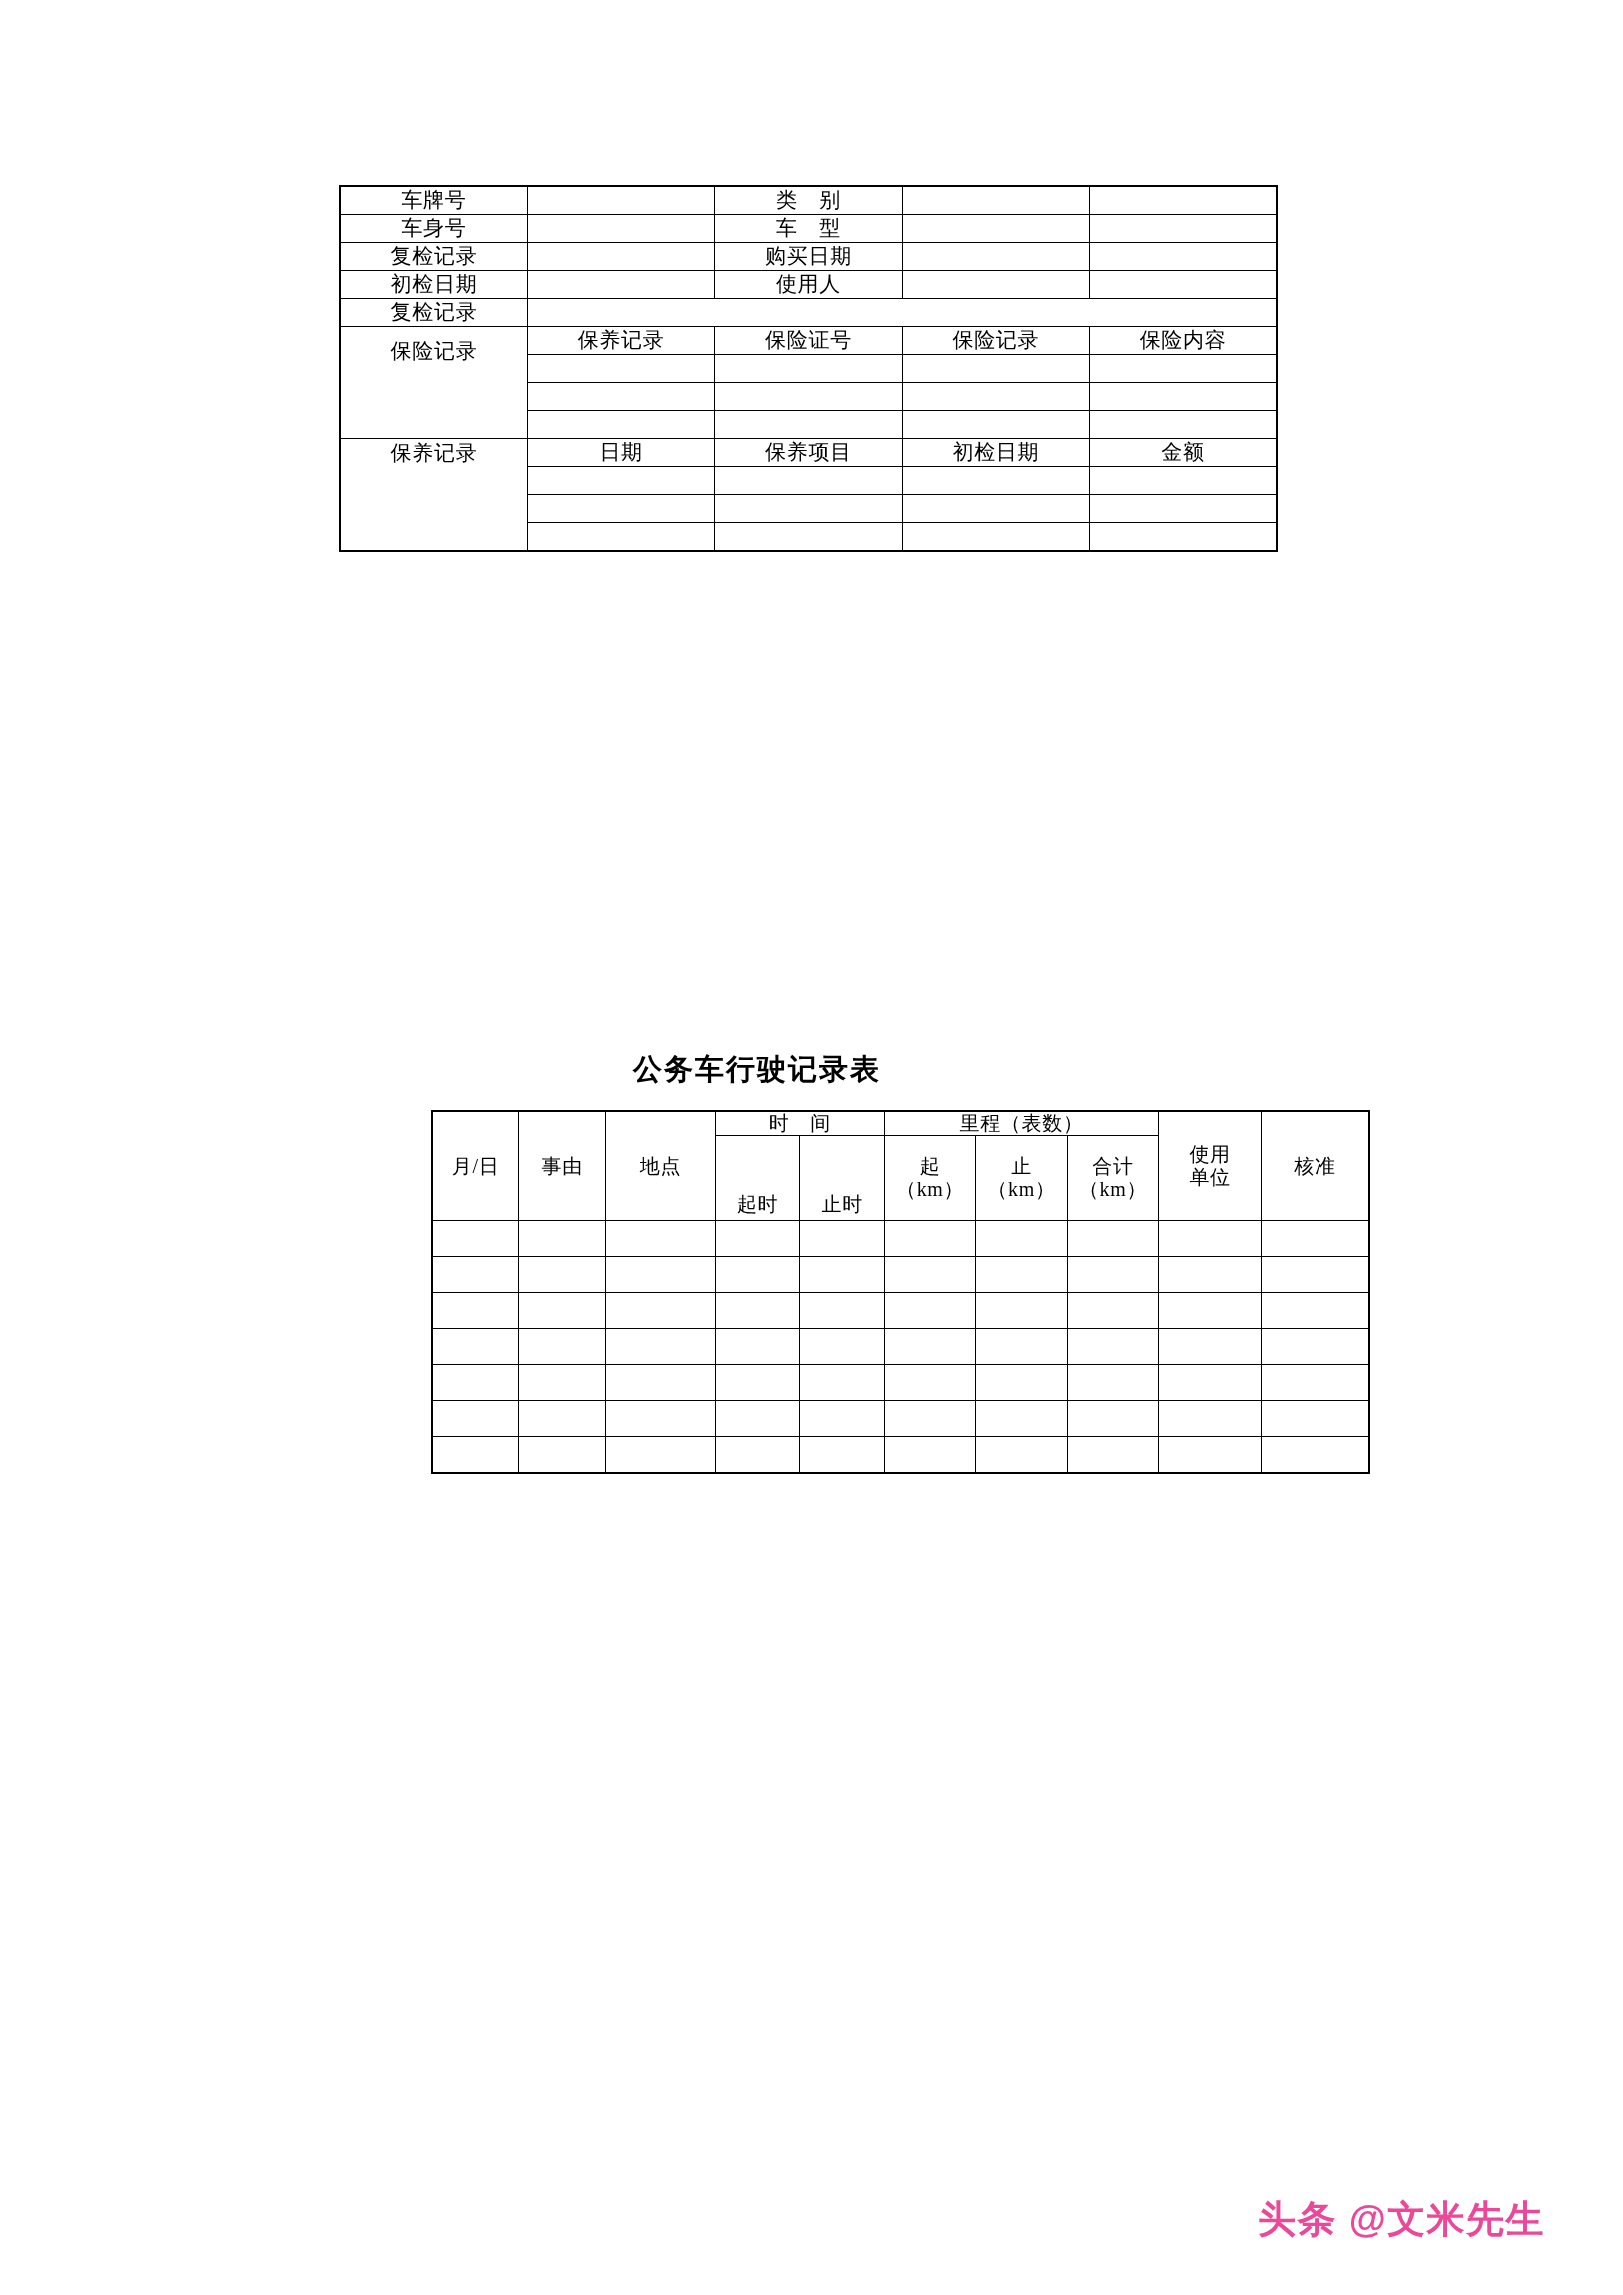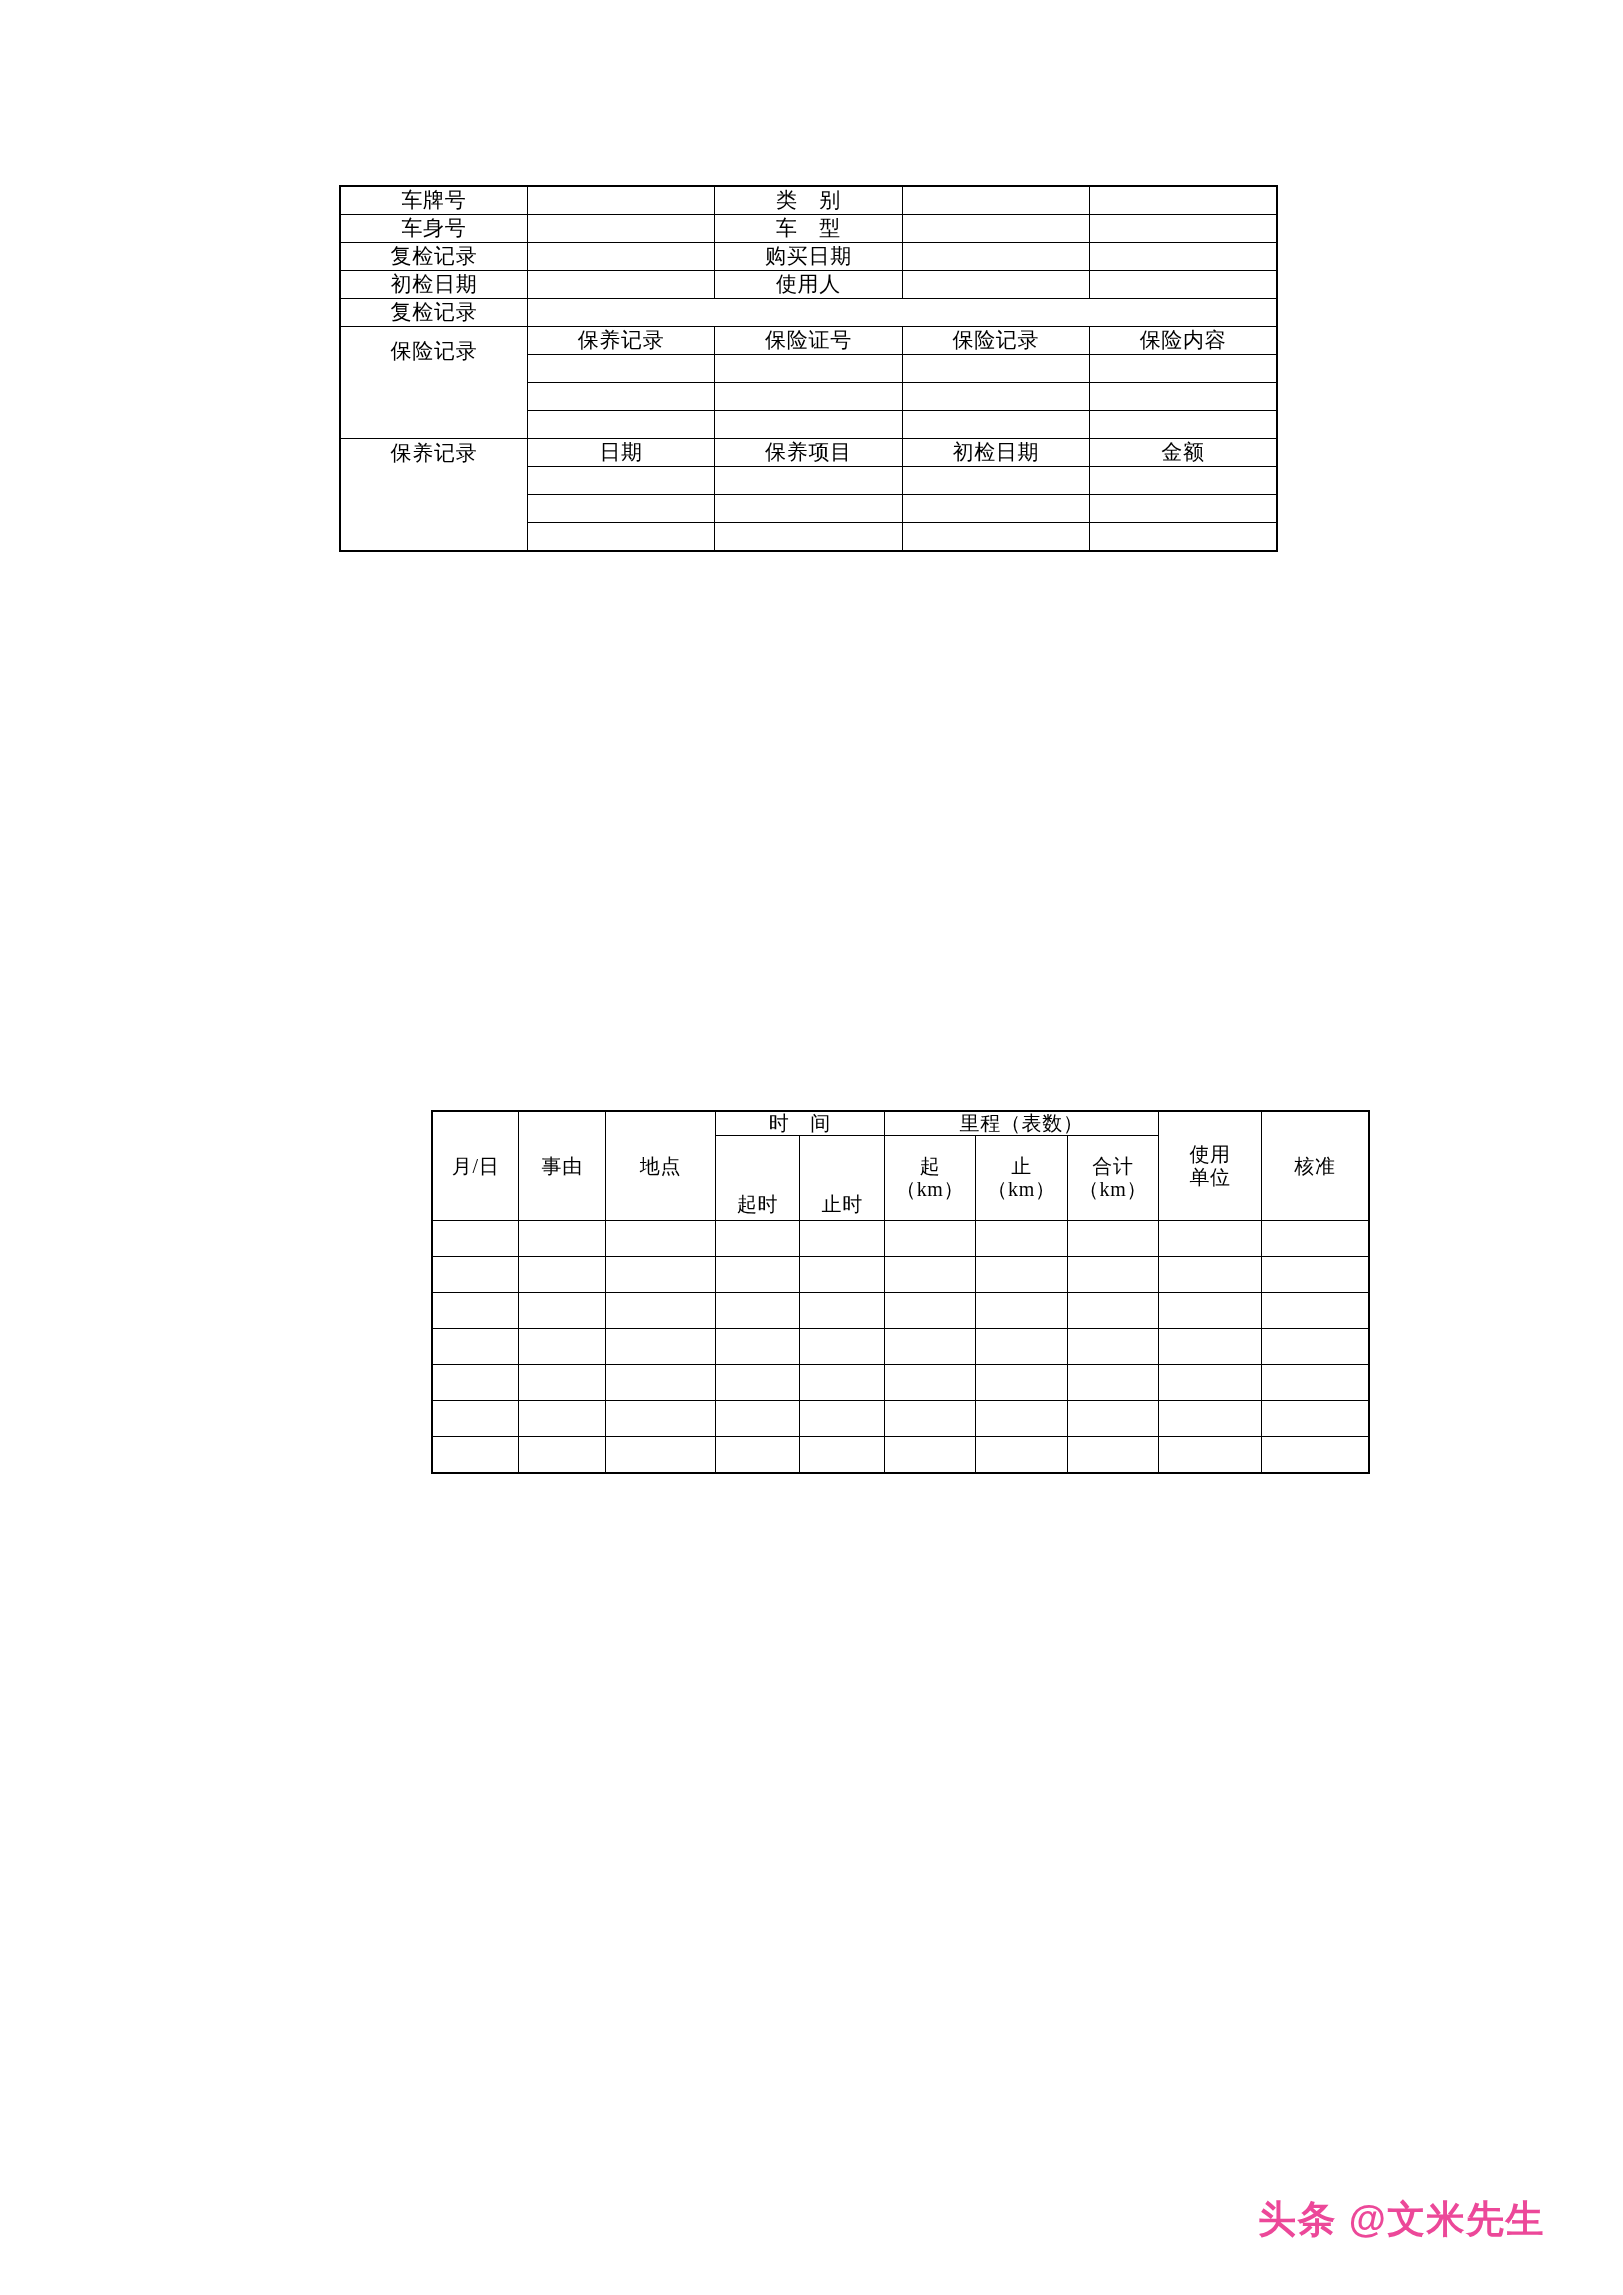--- a/index.html
+++ b/index.html
@@ -196,20 +196,23 @@
         <tr>
           <td></td>
           <td></td>
           <td></td>
           <td></td>
         </tr>
       </tbody>
     </table>
   </div>
 
+  <div class="tbl2-title">
+    <span>公务车行驶记录表</span>
+  </div>
 
   <div class="tbl2-wrap">
     <table class="doc">
       <colgroup>
         <col style="width:7.6%">
         <col style="width:7.6%">
         <col style="width:9.6%">
         <col style="width:7.4%">
         <col style="width:7.4%">
         <col style="width:8.0%">

